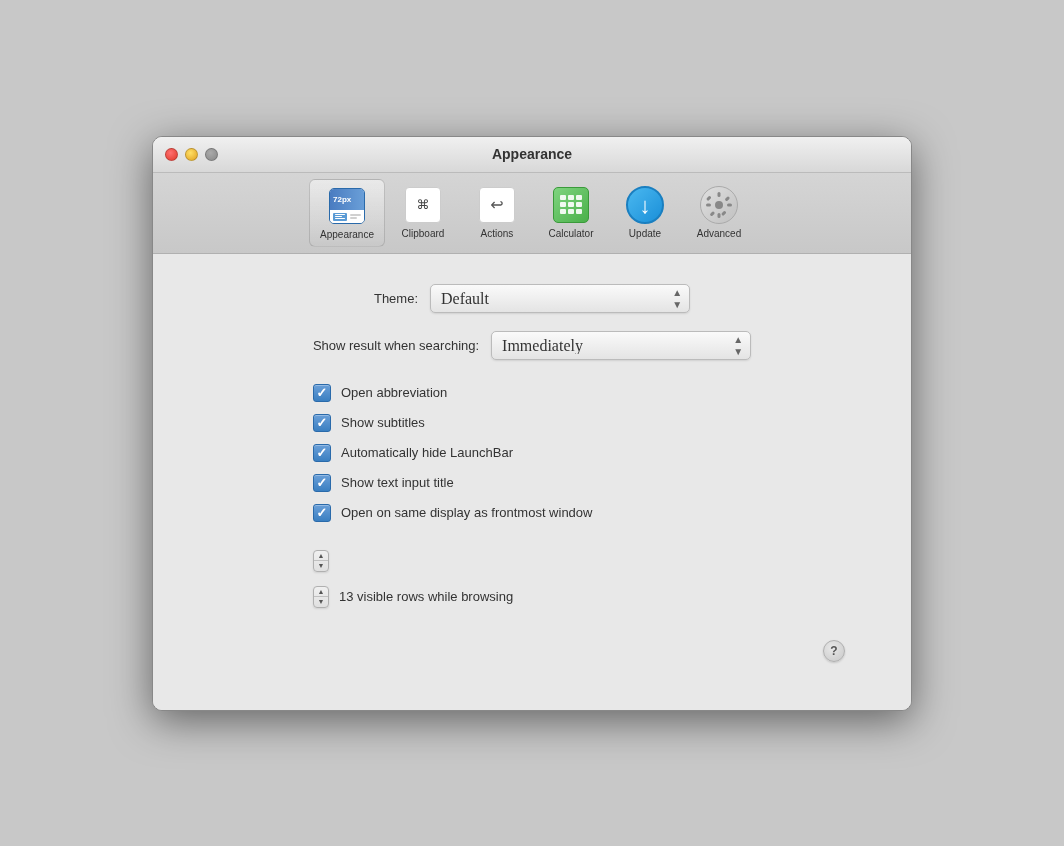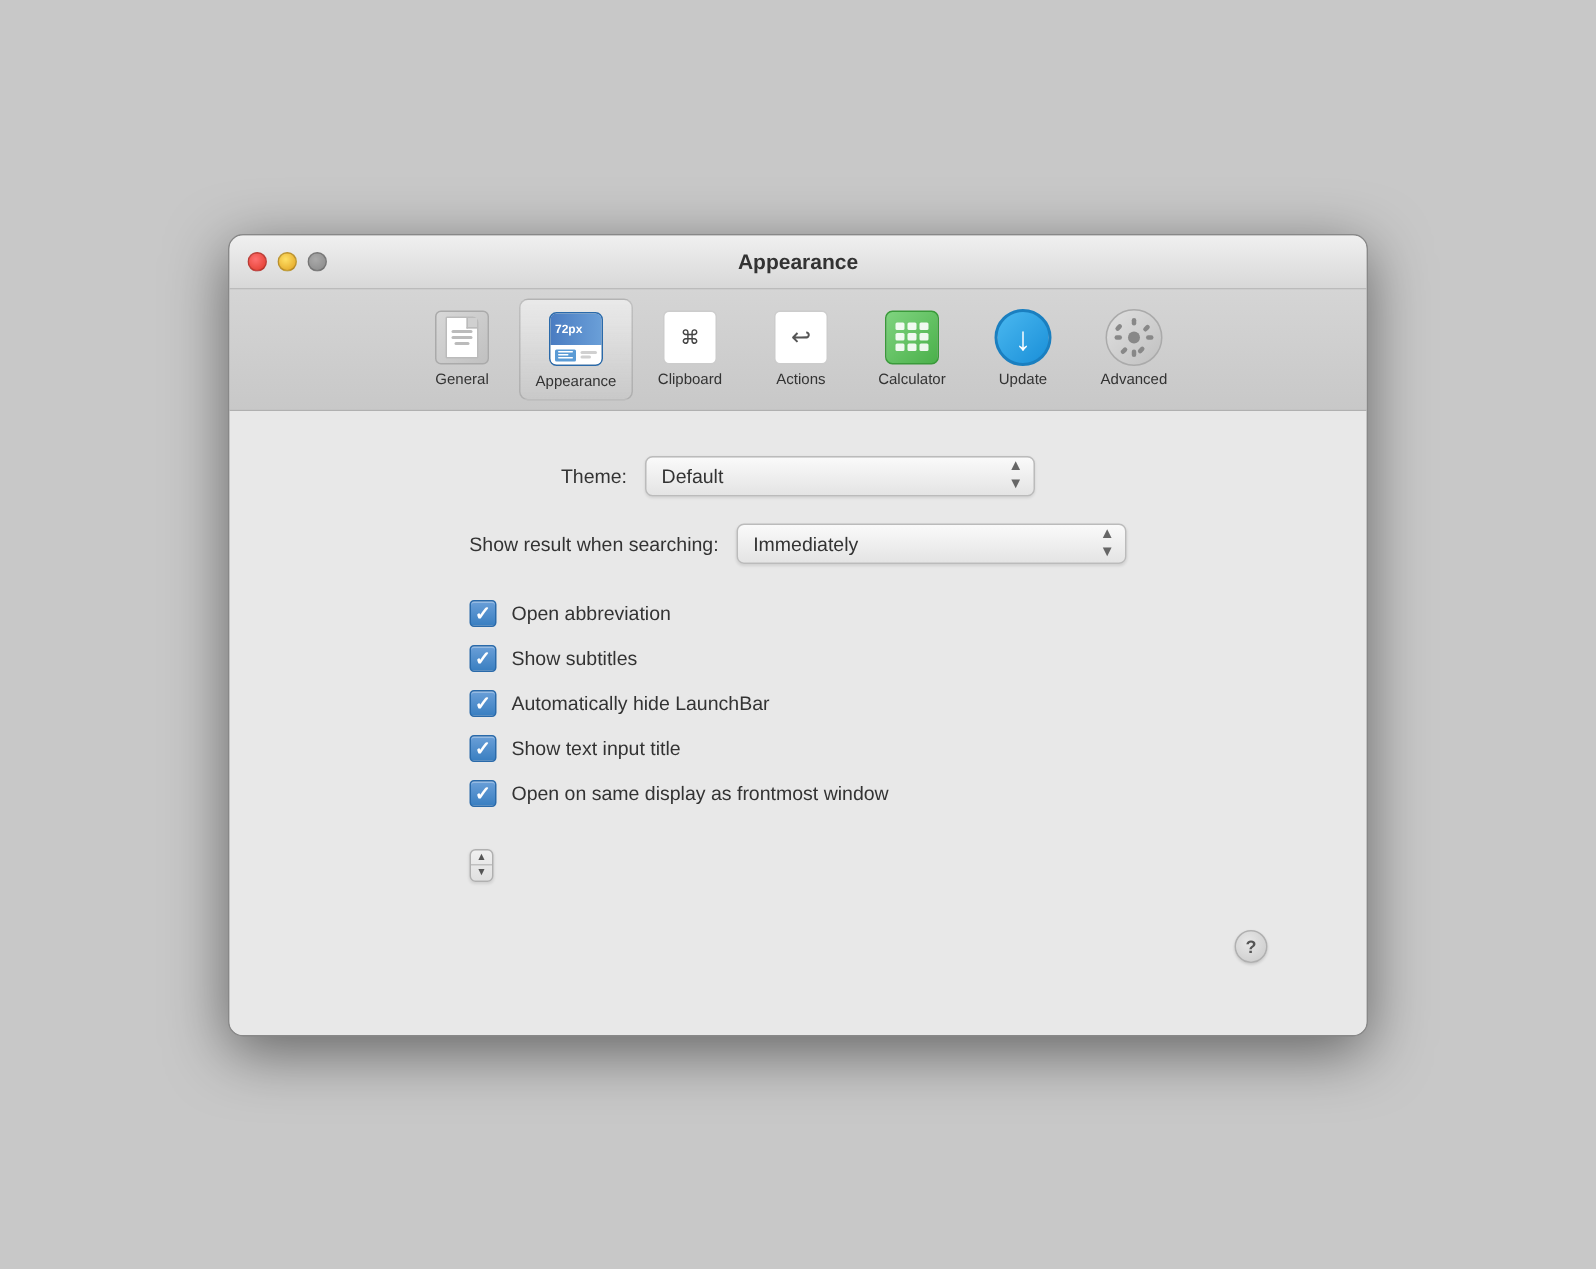--- a/index.html
+++ b/index.html
@@ -126,24 +126,25 @@
     }
 
     .select-wrapper select {
       width: 100%;
       appearance: none;
       -webkit-appearance: none;
       background: linear-gradient(to bottom, #fafafa, #e4e4e4);
       border: 1px solid #bbb;
       border-radius: 5px;
       padding: 5px 28px 5px 10px;
-      font-size: 13px;
+      font-size: 16px;
       color: #333;
       cursor: pointer;
       box-shadow: 0 1px 2px rgba(0,0,0,0.1);
+      font-family: Liberation Serif, serif;
     }
 
     .select-arrow {
       position: absolute;
       right: 8px;
       top: 50%;
       transform: translateY(-50%);
       pointer-events: none;
       color: #666;
       font-size: 10px;
@@ -370,32 +371,20 @@
     <div class="traffic-lights">
       <div class="traffic-light close"></div>
       <div class="traffic-light minimize"></div>
       <div class="traffic-light zoom"></div>
     </div>
     <span class="titlebar-title">Appearance</span>
   </div>
 
   <div class="toolbar">
 
-    <div class="toolbar-item">
-      <div class="toolbar-icon">
-        <div class="general-icon-wrap">
-          <div class="general-icon-doc">
-            <div class="doc-line"></div>
-            <div class="doc-line"></div>
-            <div class="doc-line" style="width:10px"></div>
-          </div>
-        </div>
-      </div>
-      <span class="toolbar-label">General</span>
-    </div>
 
     <div class="toolbar-item active">
       <div class="toolbar-icon">
         <div class="appearance-icon-inner" style="border:1px solid #2a6aaa; width:36px; height:36px; border-radius:5px; overflow:hidden; display:flex; flex-direction:column;">
           <div class="app-row-top">
             <span class="app-text-72">72px</span>
           </div>
           <div class="app-row-bottom">
             <div style="display:flex; gap:3px; margin-top:1px;">
               <div style="width:14px;height:8px;background:#5b9bd5;border-radius:1px;display:flex;align-items:center;justify-content:center;">
@@ -548,20 +537,30 @@
 
     <div class="spinners-section">
 
       <div class="spinner-row">
         <div class="mac-spinner">
           <div class="spinner-up">▲</div>
           <div class="spinner-down">▼</div>
         </div>
       </div>
 
+      <div class="spinner-row">
+        <div class="mac-spinner">
+          <div class="spinner-up">▲</div>
+          <div class="spinner-down">▼</div>
+        </div>
+        <span class="spinner-label">
+          <span>13</span>
+          <span>visible rows while browsing</span>
+        </span>
+      </div>
     </div>
 
     <div class="bottom-bar">
       <div class="help-button">?</div>
     </div>
 
   </div>
 </div>
 
 </body></html>

